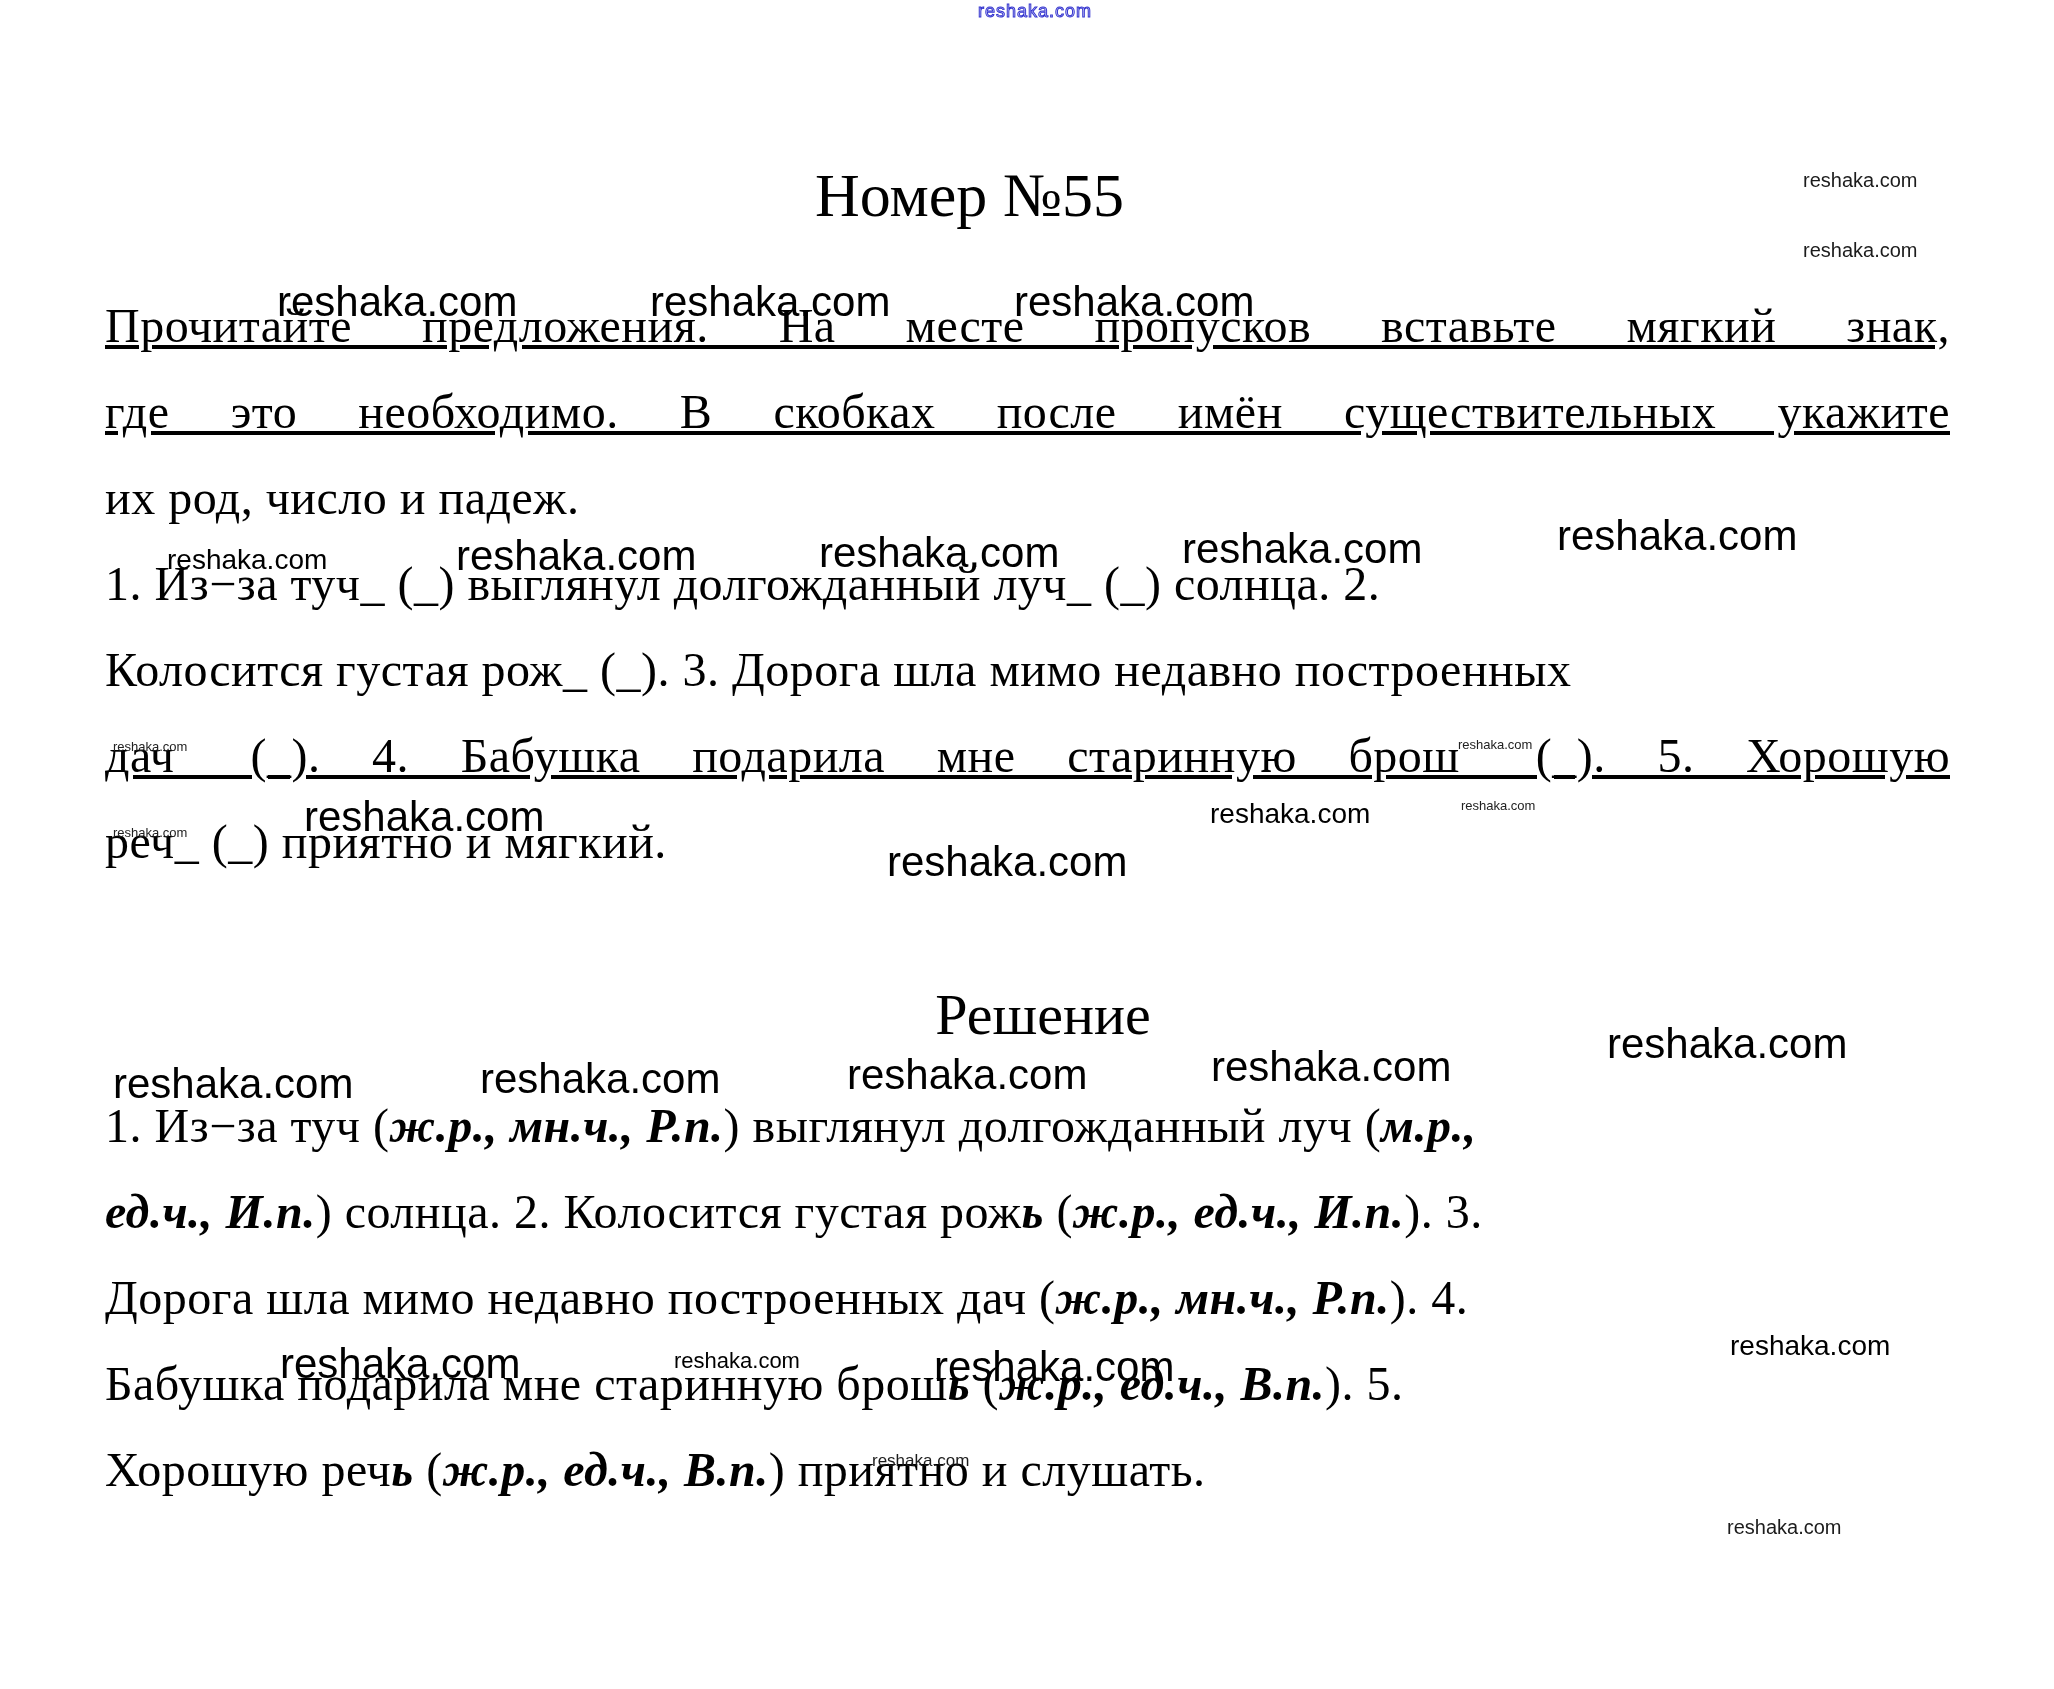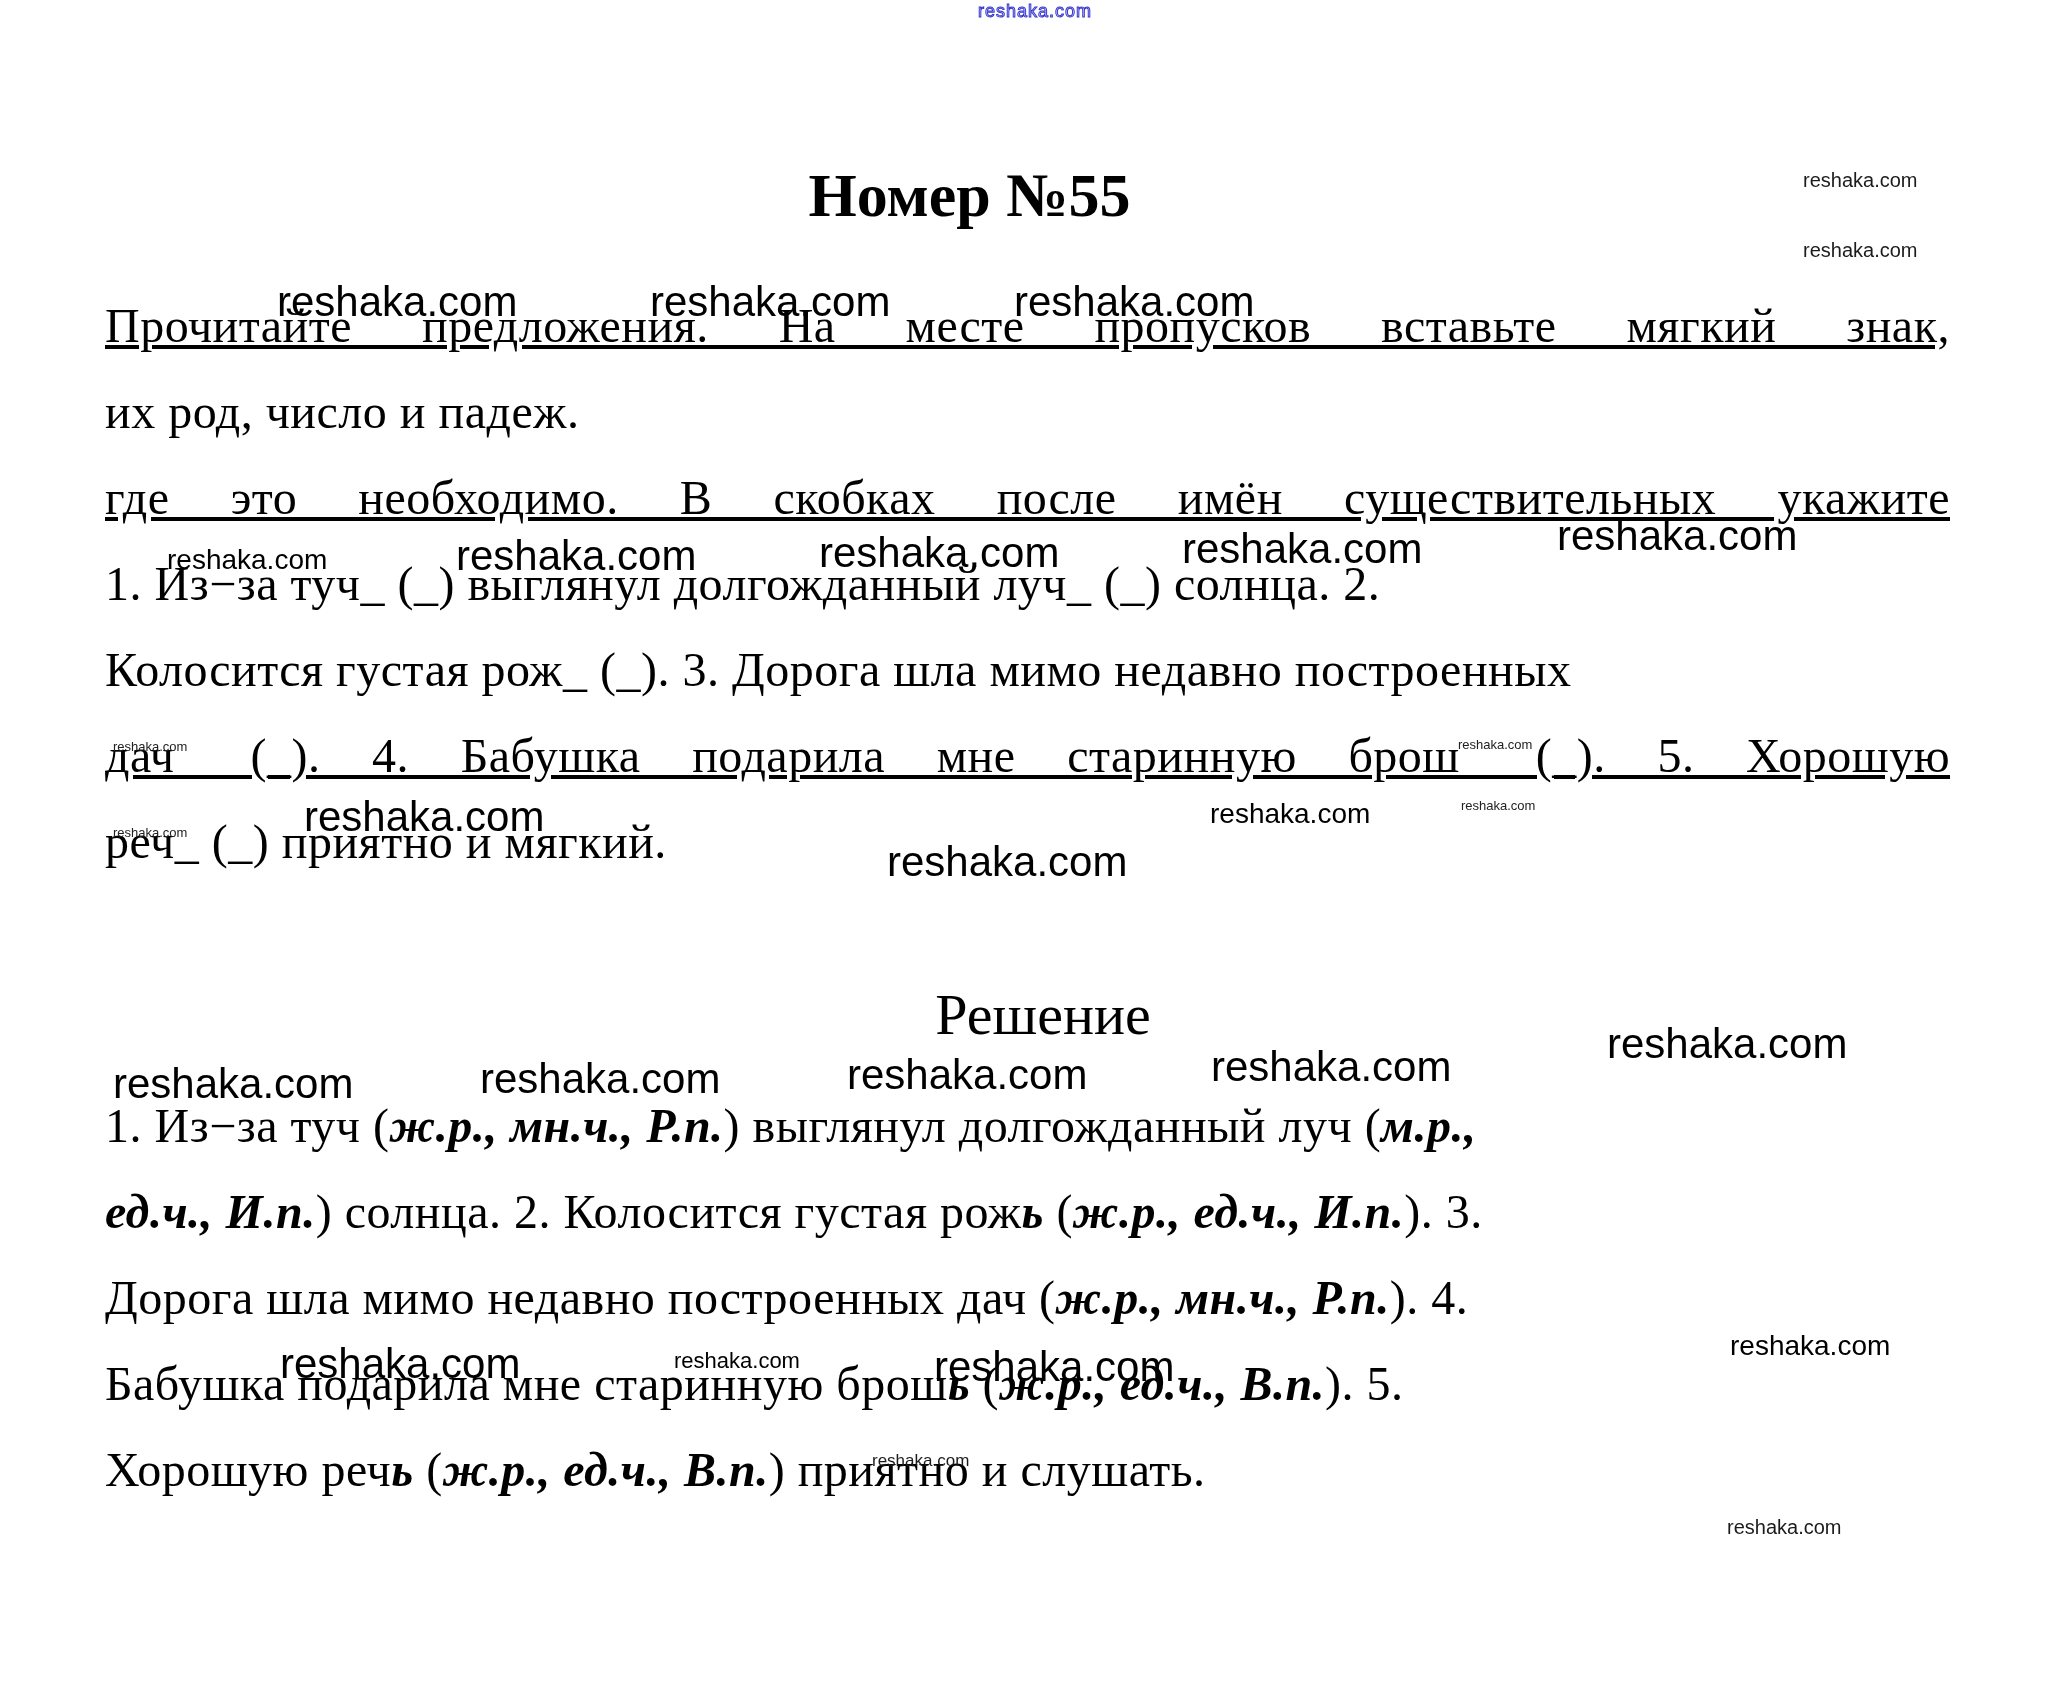--- a/index.html
+++ b/index.html
@@ -3,21 +3,21 @@
 <meta charset="utf-8">
 <style>
   html,body{margin:0;padding:0;}
   body{
     width:2054px;height:1689px;background:#ffffff;position:relative;
     font-family:"Liberation Serif",serif;color:#000;overflow:hidden;
   }
   .page{position:absolute;left:0;top:0;width:2054px;height:1689px;}
   .title{
     position:absolute;top:160px;left:0;width:1939px;margin:0;
-    text-align:center;font-size:62px;font-weight:700;line-height:70px;
+    text-align:center;font-size:62px;font-weight:400;line-height:70px;
   }
   .heading{
     position:absolute;top:980px;left:0;width:2054px;margin:0;
     text-align:center;font-size:58px;font-weight:400;line-height:70px;padding-left:16px;
   }
   .text{
     position:absolute;left:105px;width:1845px;
     font-size:48px;line-height:86px;letter-spacing:0.5px;
   }
   .task{top:283px;}
@@ -75,22 +75,22 @@
       <div class="wm wm-big" style="left: 934px; top: 1346px;">reshaka.com</div>
       <div class="wm wm-med2" style="left: 1730px; top: 1332px;">reshaka.com</div>
       <div class="wm wm-small" style="left: 872px; top: 1452px;">reshaka.com</div>
       <div class="wm wm-smallplus" style="left: 1727px; top: 1517px;">reshaka.com</div>
     </div>
 
   <h1 class="title">Номер №55</h1>
 
   <div class="text task">
       <div class="line stretch"><span>Прочитайте предложения. На месте пропусков вставьте мягкий знак,</span></div>
+      <div class="line stretch"><span>где это необходимо. В скобках после имён существительных укажите</span></div>
       <div class="line"><span>их род, число и падеж.</span></div>
-      <div class="line stretch"><span>где это необходимо. В скобках после имён существительных укажите</span></div>
     </div>
 
   <div class="text exercise">
       <div class="line"><span>1. Из−за туч_ (_) выглянул долгожданный луч_ (_) солнца. 2.</span></div>
       <div class="line"><span>Колосится густая рож_ (_). 3. Дорога шла мимо недавно построенных</span></div>
       <div class="line stretch"><span>дач_ (_). 4. Бабушка подарила мне старинную брош_ (_). 5. Хорошую</span></div>
       <div class="line"><span>реч_ (_) приятно и мягкий.</span></div>
     </div>
 
   <h2 class="heading">Решение</h2>

